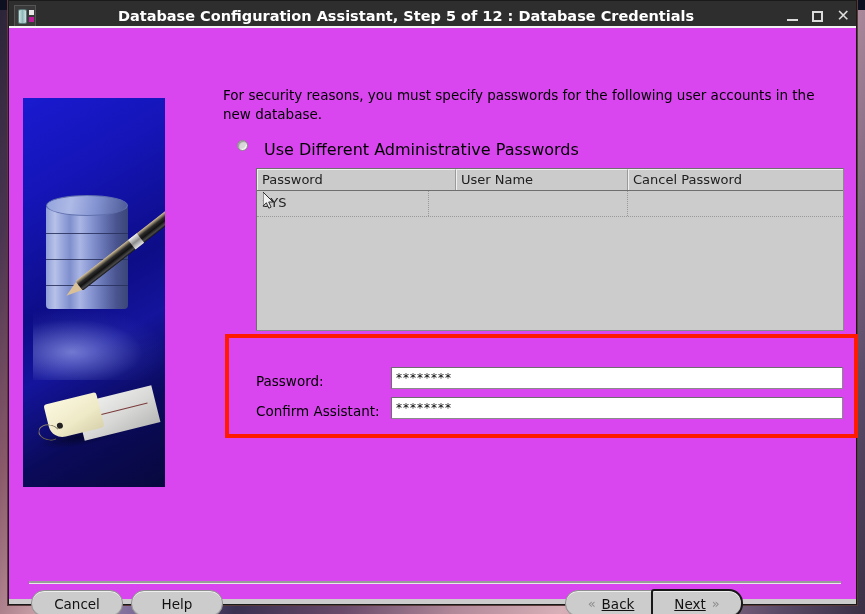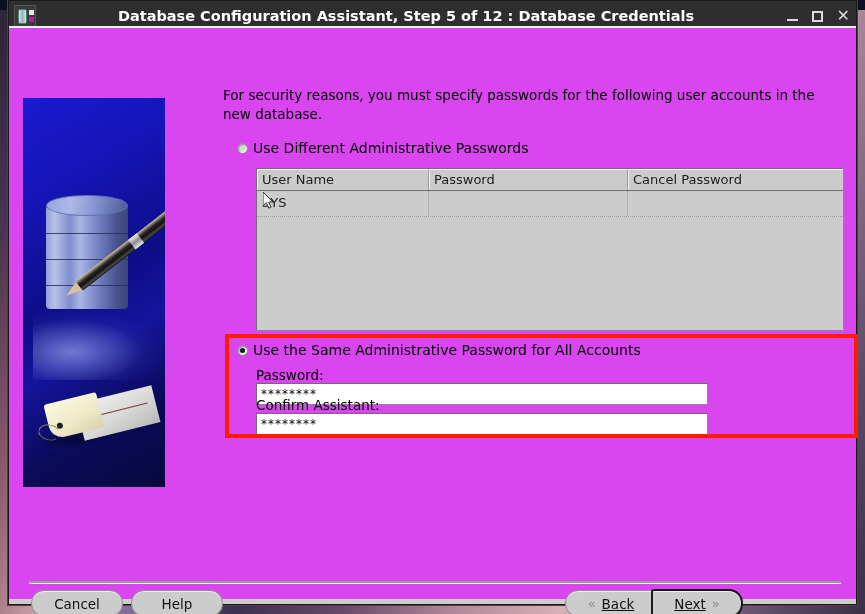--- a/index.html
+++ b/index.html
@@ -247,23 +247,22 @@
     width: 608px;
     font-size: 13.5px;
     color: #000;
     line-height: 19px;
     font-family: "DejaVu Sans", sans-serif;
   }
 
   .radio-row {
     position: absolute;
     display: flex;
-    align-items: center;
-    gap: 5px;
-    font-size: 14px;
+    gap: 16px;
+    font-size: 16px;
     color: #000;
   }
   #radio-different { left: 228px; top: 112px; }
   #radio-same { left: 228px; top: 314px; }
 
   .radio-mark {
     width: 11px; height: 11px;
     border-radius: 50%;
     background: #d8d8d8;
     border: 1px solid #8a8a8a;
@@ -339,24 +338,23 @@
     width: 633px; height: 104px;
     border: 4px solid #ff1a00;
     box-sizing: border-box;
     background: transparent;
     pointer-events: none;
   }
 
   .field-row {
     position: absolute;
     display: flex;
-    align-items: flex-start;
+    align-items: flex-end;
     font-size: 13.5px;
     color: #000;
-    flex-direction: column;
   }
   #field-password { left: 247px; top: 339px; }
   #field-confirm  { left: 247px; top: 369px; }
   .field-label { width: 135px; }
   .pw-input {
     width: 452px;
     height: 22px;
     background: #ffffff;
     border: 1px solid #8a8a8a;
     border-top-color: #6e6e6e;
@@ -497,35 +495,31 @@
 
     <div id="intro-text">For security reasons, you must specify passwords for the following user accounts in the new database.</div>
 
     <div class="radio-row" id="radio-different">
       <span class="radio-mark"></span>
       <span>Use Different Administrative Passwords</span>
     </div>
 
     <div id="credentials-table">
       <div class="thead">
+        <div class="th c1">Password</div>
         <div class="th c0">User Name</div>
-        <div class="th c1">Password</div>
         <div class="th c2">Cancel Password</div>
       </div>
       <div class="trow">
         <div class="td c0">SYS</div>
         <div class="td c1"></div>
         <div class="td c2"></div>
       </div>
     </div>
 
-    <div class="radio-row" id="radio-same">
-      <span class="radio-mark checked"></span>
-      <span>Use the Same Administrative Password for All Accounts</span>
-    </div>
 
     <div class="field-row" id="field-password">
       <span class="field-label">Password:</span>
       <span class="pw-input">********</span>
     </div>
     <div class="field-row" id="field-confirm">
       <span class="field-label">Confirm Assistant:</span>
       <span class="pw-input">********</span>
     </div>
 

